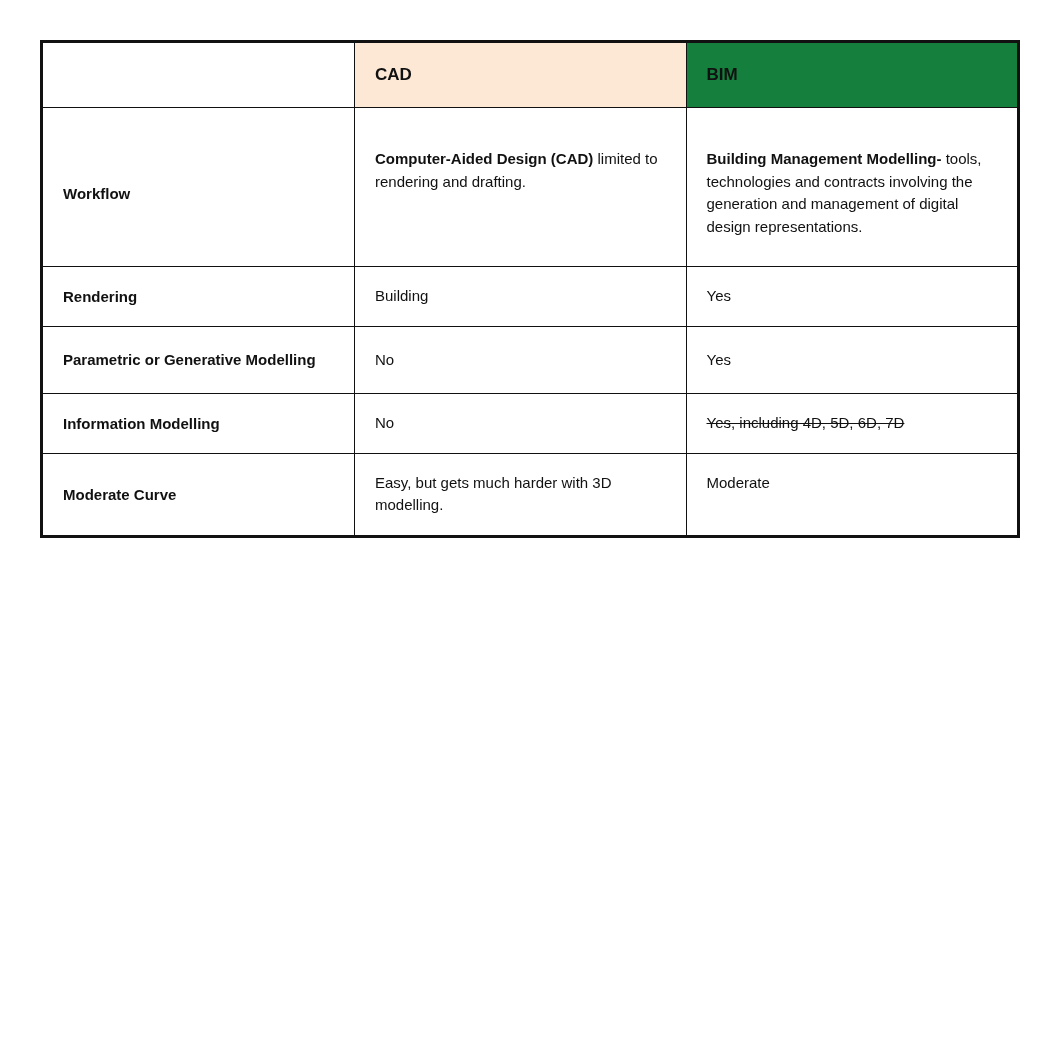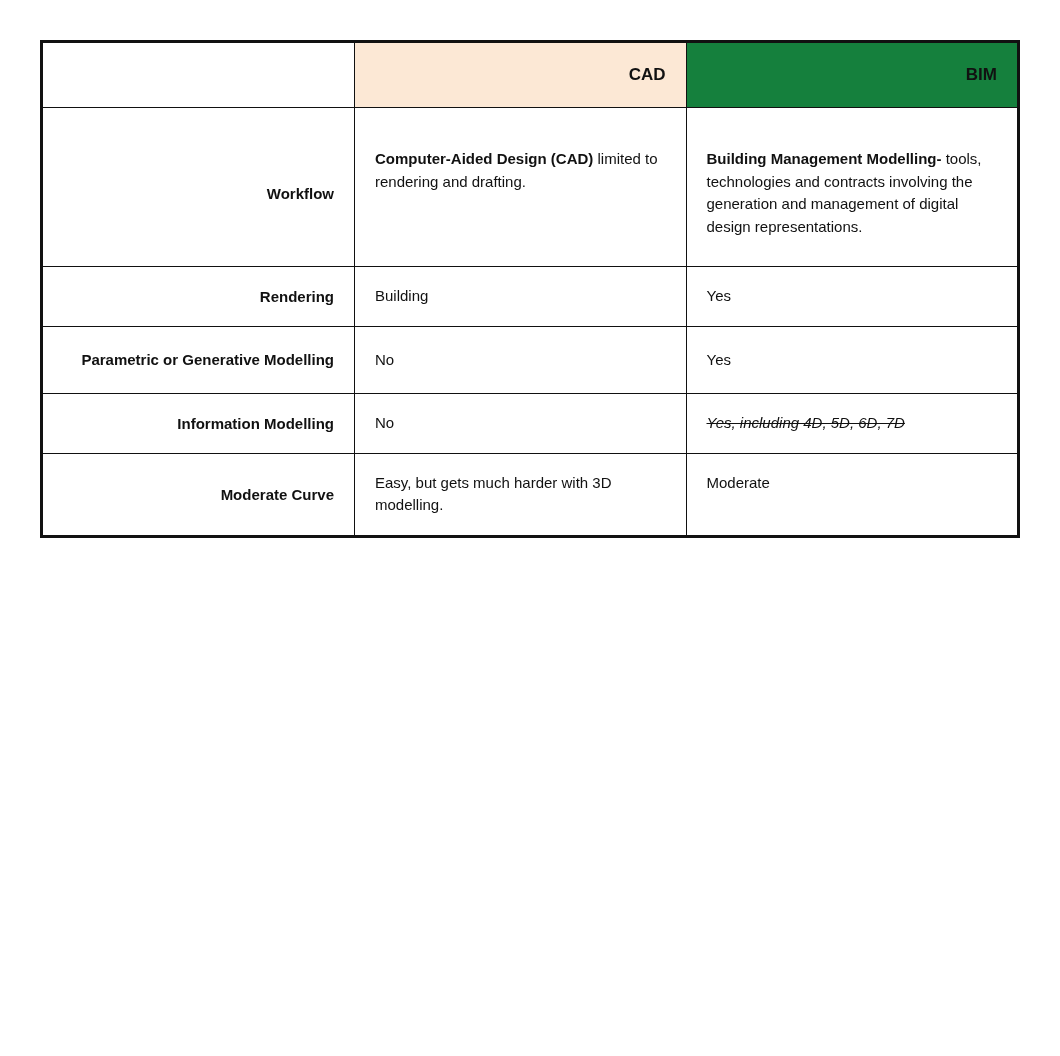--- a/index.html
+++ b/index.html
@@ -36,21 +36,21 @@
     col.col-cad   { width: 34%; }
     col.col-bim   { width: 34%; }
 
     th, td {
       border: 1.5px solid #111111;
       padding: 18px 20px;
       vertical-align: top;
     }
 
     thead th {
-      text-align: right;
+      text-align: left;
       font-weight: bold;
       font-size: 17px;
       padding: 22px 20px;
     }
 
     th.header-cad {
       background-color: #fce8d5;
     }
 
     th.header-bim {
@@ -59,36 +59,34 @@
 
     th.header-empty {
       background-color: #ffffff;
       border: 1.5px solid #111111;
     }
 
     td.row-label {
       font-weight: bold;
       font-size: 15px;
       vertical-align: middle;
-      text-align: right;
     }
 
     td.row-cad,
     td.row-bim {
       font-size: 15px;
       line-height: 1.5;
     }
 
     .bold-term {
       font-weight: bold;
     }
 
     .strikethrough {
       text-decoration: line-through;
-      font-style: italic;
     }
 
     
     tr.row-workflow td {
       padding-top: 40px;
       padding-bottom: 28px;
     }
 
     tr.row-parametric td {
       padding-top: 22px;

